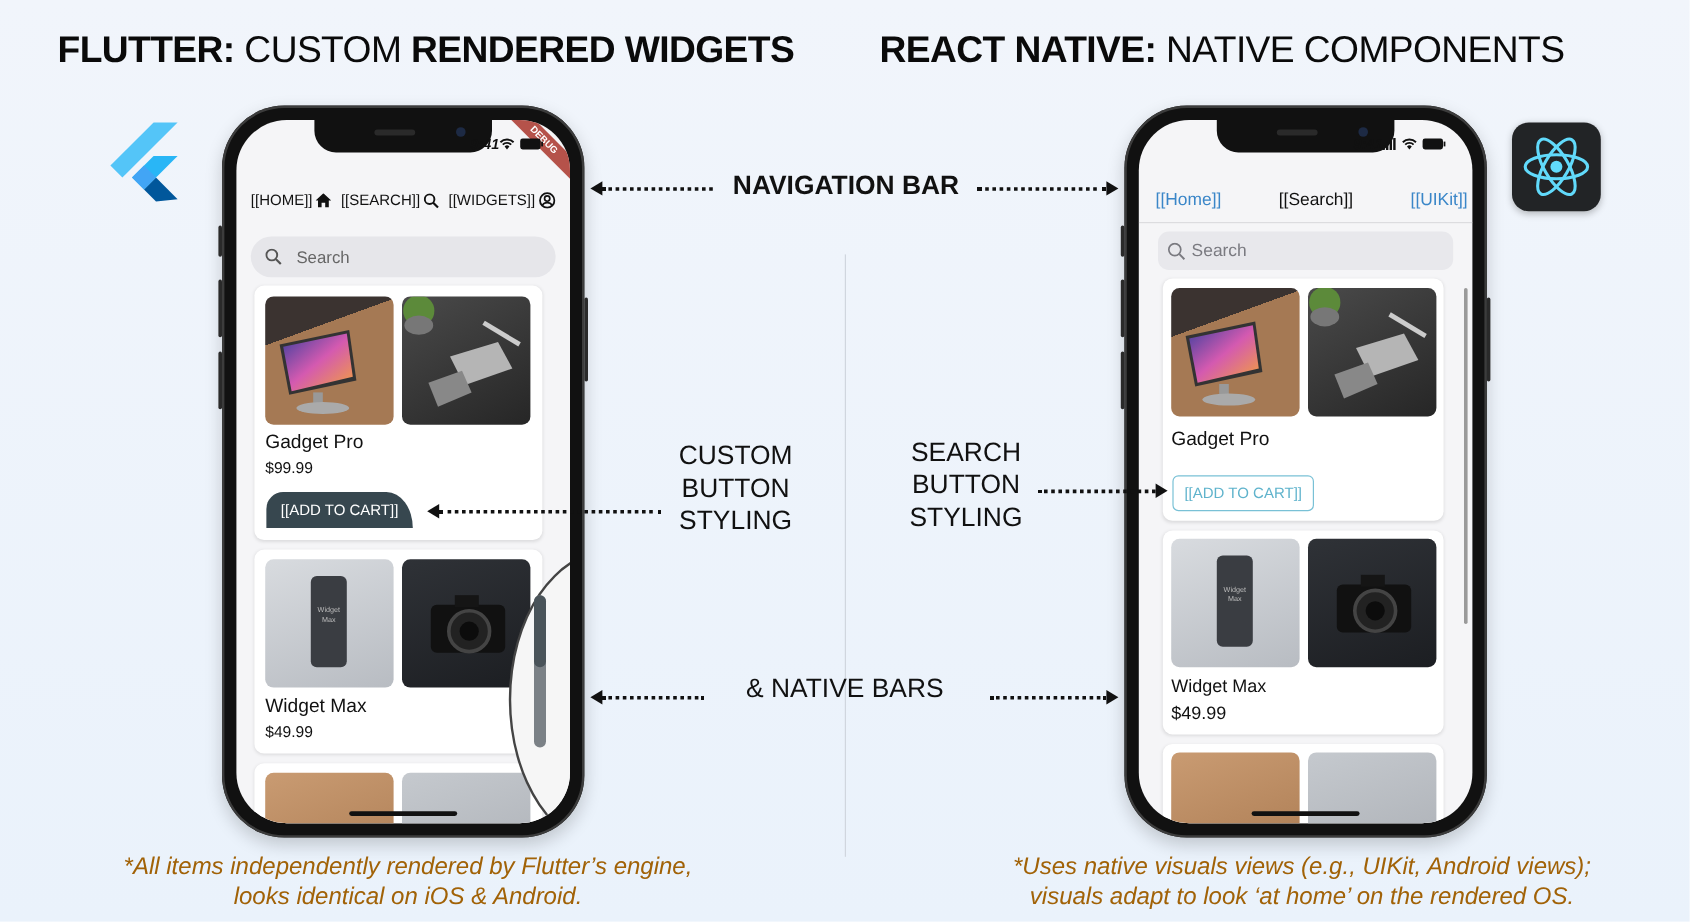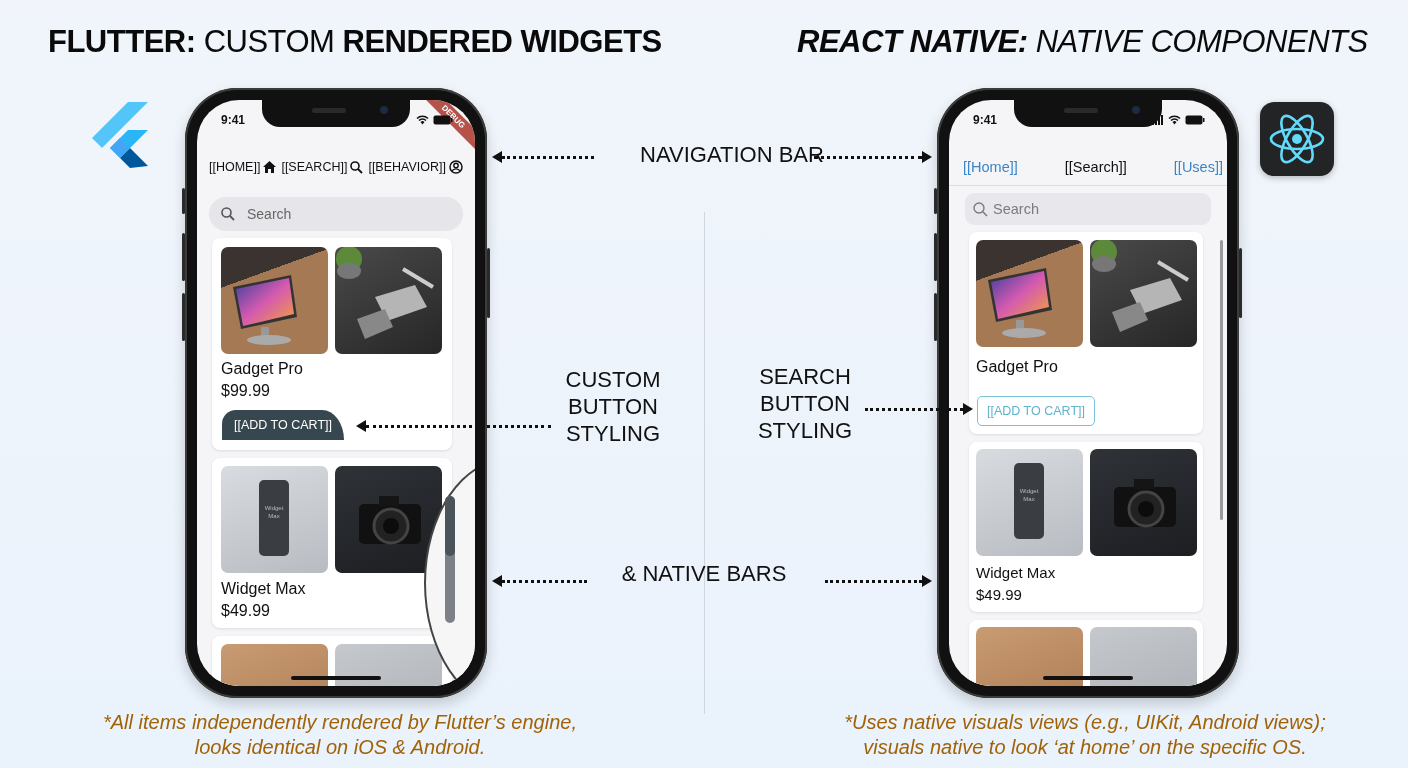--- a/index.html
+++ b/index.html
@@ -10,21 +10,21 @@
     color: #111;
     position: relative;
   }
   .abs { position: absolute; }
   .title {
     font-size: 31px; letter-spacing: -0.5px; white-space: nowrap; top: 24px;
     font-weight: 400; color: #0a0a0a;
   }
   .title b { font-weight: 700; }
   #title-left { left: 48px; }
-  #title-right { left: 797px; font-style: italic; }
+  #title-right { left: 733px; }
 
   .divider { left: 704px; top: 212px; width: 1px; height: 502px; background: #d0d6de; }
 
   
   .flutter-logo { left: 90px; top: 100px; width: 60px; height: 72px; }
   .react-logo { left: 1260px; top: 102px; width: 74px; height: 74px; background: #222426; border-radius: 14px; box-shadow: 0 2px 6px rgba(0,0,0,.25); display:flex; align-items:center; justify-content:center; }
 
   
   .phone {
     width: 302px; height: 610px; top: 88px; background: #111;
@@ -32,39 +32,39 @@
     box-shadow: 0 0 0 2px #3c3c3c inset, 0 6px 14px rgba(0,0,0,.18);
   }
   #phone-left { left: 185px; }
   #phone-right { left: 937px; }
   .screen {
     width: 100%; height: 100%; background: #f5f5f7; border-radius: 42px; overflow: hidden; position: relative;
   }
   .notch { position: absolute; left: 50%; transform: translateX(-50%); top: 0; width: 148px; height: 27px; background: #111; border-radius: 0 0 18px 18px; }
   .notch .speaker { position:absolute; left: 50px; top: 8px; width: 34px; height: 5px; border-radius: 3px; background:#2a2a2a; }
   .notch .cam { position:absolute; left: 118px; top: 6px; width: 8px; height: 8px; border-radius: 50%; background:#1d2a44; }
-  .statusbar { position: absolute; top: 13px; left: 24px; right: 22px; display:flex; justify-content: space-between; font-size: 12px; font-weight: 700; }
+  .statusbar { position: absolute; top: 13px; left: 8px; right: 22px; display:flex; justify-content: flex-end; font-size: 12px; font-weight: 700; font-style: italic; }
   .status-icons { display:flex; gap:4px; align-items:center; }
   .home-ind { position:absolute; bottom: 6px; left: 50%; transform: translateX(-50%); width: 90px; height: 4px; border-radius: 2px; background:#111; }
   .side-btn { position:absolute; width: 3px; background:#2a2a2a; border-radius: 2px; }
 
   
   .f-nav { position:absolute; top: 60px; left: 12px; right: 12px; display:flex; justify-content: space-between; font-size: 12.5px; color:#111; }
   .f-nav span { display:flex; align-items:center; gap:3px; }
   .f-search { position:absolute; top: 97px; left: 12px; right: 12px; height: 34px; background:#e6e6ea; border-radius: 17px; display:flex; align-items:center; padding-left: 12px; gap: 12px; color:#666; font-size: 14px; }
   .card { position:absolute; background:#fff; border-radius: 8px; box-shadow: 0 1px 3px rgba(0,0,0,.1); }
   .imgbox { position:absolute; width: 107px; height: 107px; border-radius: 7px; overflow:hidden; }
   .img-tablet { background: linear-gradient(160deg, #3b3330 0 28%, #a57954 28% 100%); }
   .img-drive { background: linear-gradient(150deg,#4a4a4a,#262626); }
   .img-phone { background: linear-gradient(160deg,#d8dbdf,#b8bcc2); }
   .img-camera { background: linear-gradient(160deg,#2f3237,#1c1e22); }
   .img-wood { background: linear-gradient(160deg,#c99b72,#a8784f); }
   .img-grey { background: linear-gradient(160deg,#c5c9ce,#a9adb3); }
   .pname { position:absolute; font-size: 16px; color:#111; }
-  .pprice { position:absolute; font-size: 16px; color:#111; }
+  .pprice { position:absolute; font-size: 13px; color:#111; }
 
   .f-cart { position:absolute; left: 10px; top: 172px; width: 122px; height: 30px; background:#37474f; color:#fff; font-size: 12.5px; display:flex; align-items:center; justify-content:center; border-radius: 14px 22px 0 0 / 14px 30px 0 0; }
   .magnifier { position:absolute; left: 227px; top: 358px; width: 170px; height: 250px; border-radius: 50%; border: 2px solid #444; background: #f6f6f6; }
   .mag-track { position:absolute; left: 248px; top: 396px; width: 10px; height: 127px; border-radius: 5px; background:#7b8186; }
   .mag-thumb { position:absolute; left: 248px; top: 396px; width: 10px; height: 60px; border-radius: 5px; background:#4a545a; }
   .debug-banner { position:absolute; right: -18px; top: 10px; width: 80px; height: 14px; background:#b5524a; color:#fff; font-size: 8px; text-align:center; transform: rotate(45deg); line-height: 14px; font-weight:700; }
 
   
   .r-nav { position:absolute; top: 48px; left: 0; right: 0; height: 38px; display:flex; justify-content: space-between; align-items:center; padding: 0 4px 0 14px; font-size: 14.5px; border-bottom: 1px solid #dcdcdf; }
   .r-link { color:#3a86c8; }
@@ -147,21 +147,21 @@
           </svg>
       </span>
       <span>
         <span>[[SEARCH]]</span>
         <svg width="13" height="13" viewBox="0 0 13 13">
             <circle cx="5" cy="5" r="4" stroke="#111" stroke-width="1.6" fill="none"></circle>
             <line x1="8" y1="8" x2="12" y2="12" stroke="#111" stroke-width="1.8"></line>
           </svg>
       </span>
       <span>
-        <span>[[BEHAVIOR]]</span>
+        <span>[[WIDGETS]]</span>
         <svg width="14" height="14" viewBox="0 0 14 14">
             <circle cx="7" cy="7" r="6" stroke="#111" stroke-width="1.5" fill="none"></circle>
             <circle cx="7" cy="5.5" r="2.2" stroke="#111" stroke-width="1.4" fill="none"></circle>
             <path d="M3 11 A4.5 4 0 0 1 11 11" stroke="#111" stroke-width="1.4" fill="none"></path>
           </svg>
       </span>
     </div>
 
     <div class="f-search">
       <svg width="14" height="14" viewBox="0 0 14 14">
@@ -261,21 +261,21 @@
         <svg width="20" height="10" viewBox="0 0 20 10">
             <rect x="0.5" y="0.5" width="17" height="9" rx="2" fill="#111"></rect>
             <rect x="18" y="3" width="1.5" height="4" fill="#111"></rect>
           </svg>
       </span>
     </div>
 
     <div class="r-nav">
       <span class="r-link">[[Home]]</span>
       <span class="r-title">[[Search]]</span>
-      <span class="r-link">[[Uses]]</span>
+      <span class="r-link">[[UIKit]]</span>
     </div>
 
     <div class="r-search">
       <svg width="15" height="15" viewBox="0 0 15 15">
           <circle cx="6" cy="6" r="5" stroke="#7a7a80" stroke-width="1.4" fill="none"></circle>
           <line x1="9.8" y1="9.8" x2="14" y2="14" stroke="#7a7a80" stroke-width="1.6"></line>
         </svg>
       <span>Search</span>
     </div>
 
@@ -331,21 +331,21 @@
     <div class="card" style="left:20px;top:520px;width:234px;height:90px;">
       <div class="imgbox img-wood" style="left:7px;top:7px;"></div>
       <div class="imgbox img-grey" style="left:121px;top:7px;"></div>
     </div>
 
     <div class="r-scroll"></div>
     <div class="home-ind"></div>
   </div>
 </div>
 
-<div class="abs ann" style="left:612px;top:141px;width:240px;">
+<div class="abs ann" style="left:585px;top:141px;width:240px;font-weight:bold;">
   <div>NAVIGATION BAR</div>
 </div>
 <div class="abs dots arrow-l" style="left:502px;top:156px;width:92px;"></div>
 <div class="abs dots arrow-r" style="left:814px;top:156px;width:108px;"></div>
 
 <div class="abs ann" style="left:548px;top:366px;width:130px;">
   <div>CUSTOM</div>
   <div>BUTTON</div>
   <div>STYLING</div>
 </div>
@@ -363,14 +363,14 @@
 </div>
 <div class="abs dots arrow-l" style="left:502px;top:580px;width:85px;"></div>
 <div class="abs dots arrow-r" style="left:825px;top:580px;width:97px;"></div>
 
 <div class="abs footnote" style="left:40px;width:600px;">
   <div>*All items independently rendered by Flutter’s engine,</div>
   <div>looks identical on iOS &amp; Android.</div>
 </div>
 <div class="abs footnote" style="left:770px;width:630px;">
   <div>*Uses native visuals views (e.g., UIKit, Android views);</div>
-  <div>visuals native to look ‘at home’ on the specific OS.</div>
+  <div>visuals adapt to look ‘at home’ on the rendered OS.</div>
 </div>
 
 </body></html>

